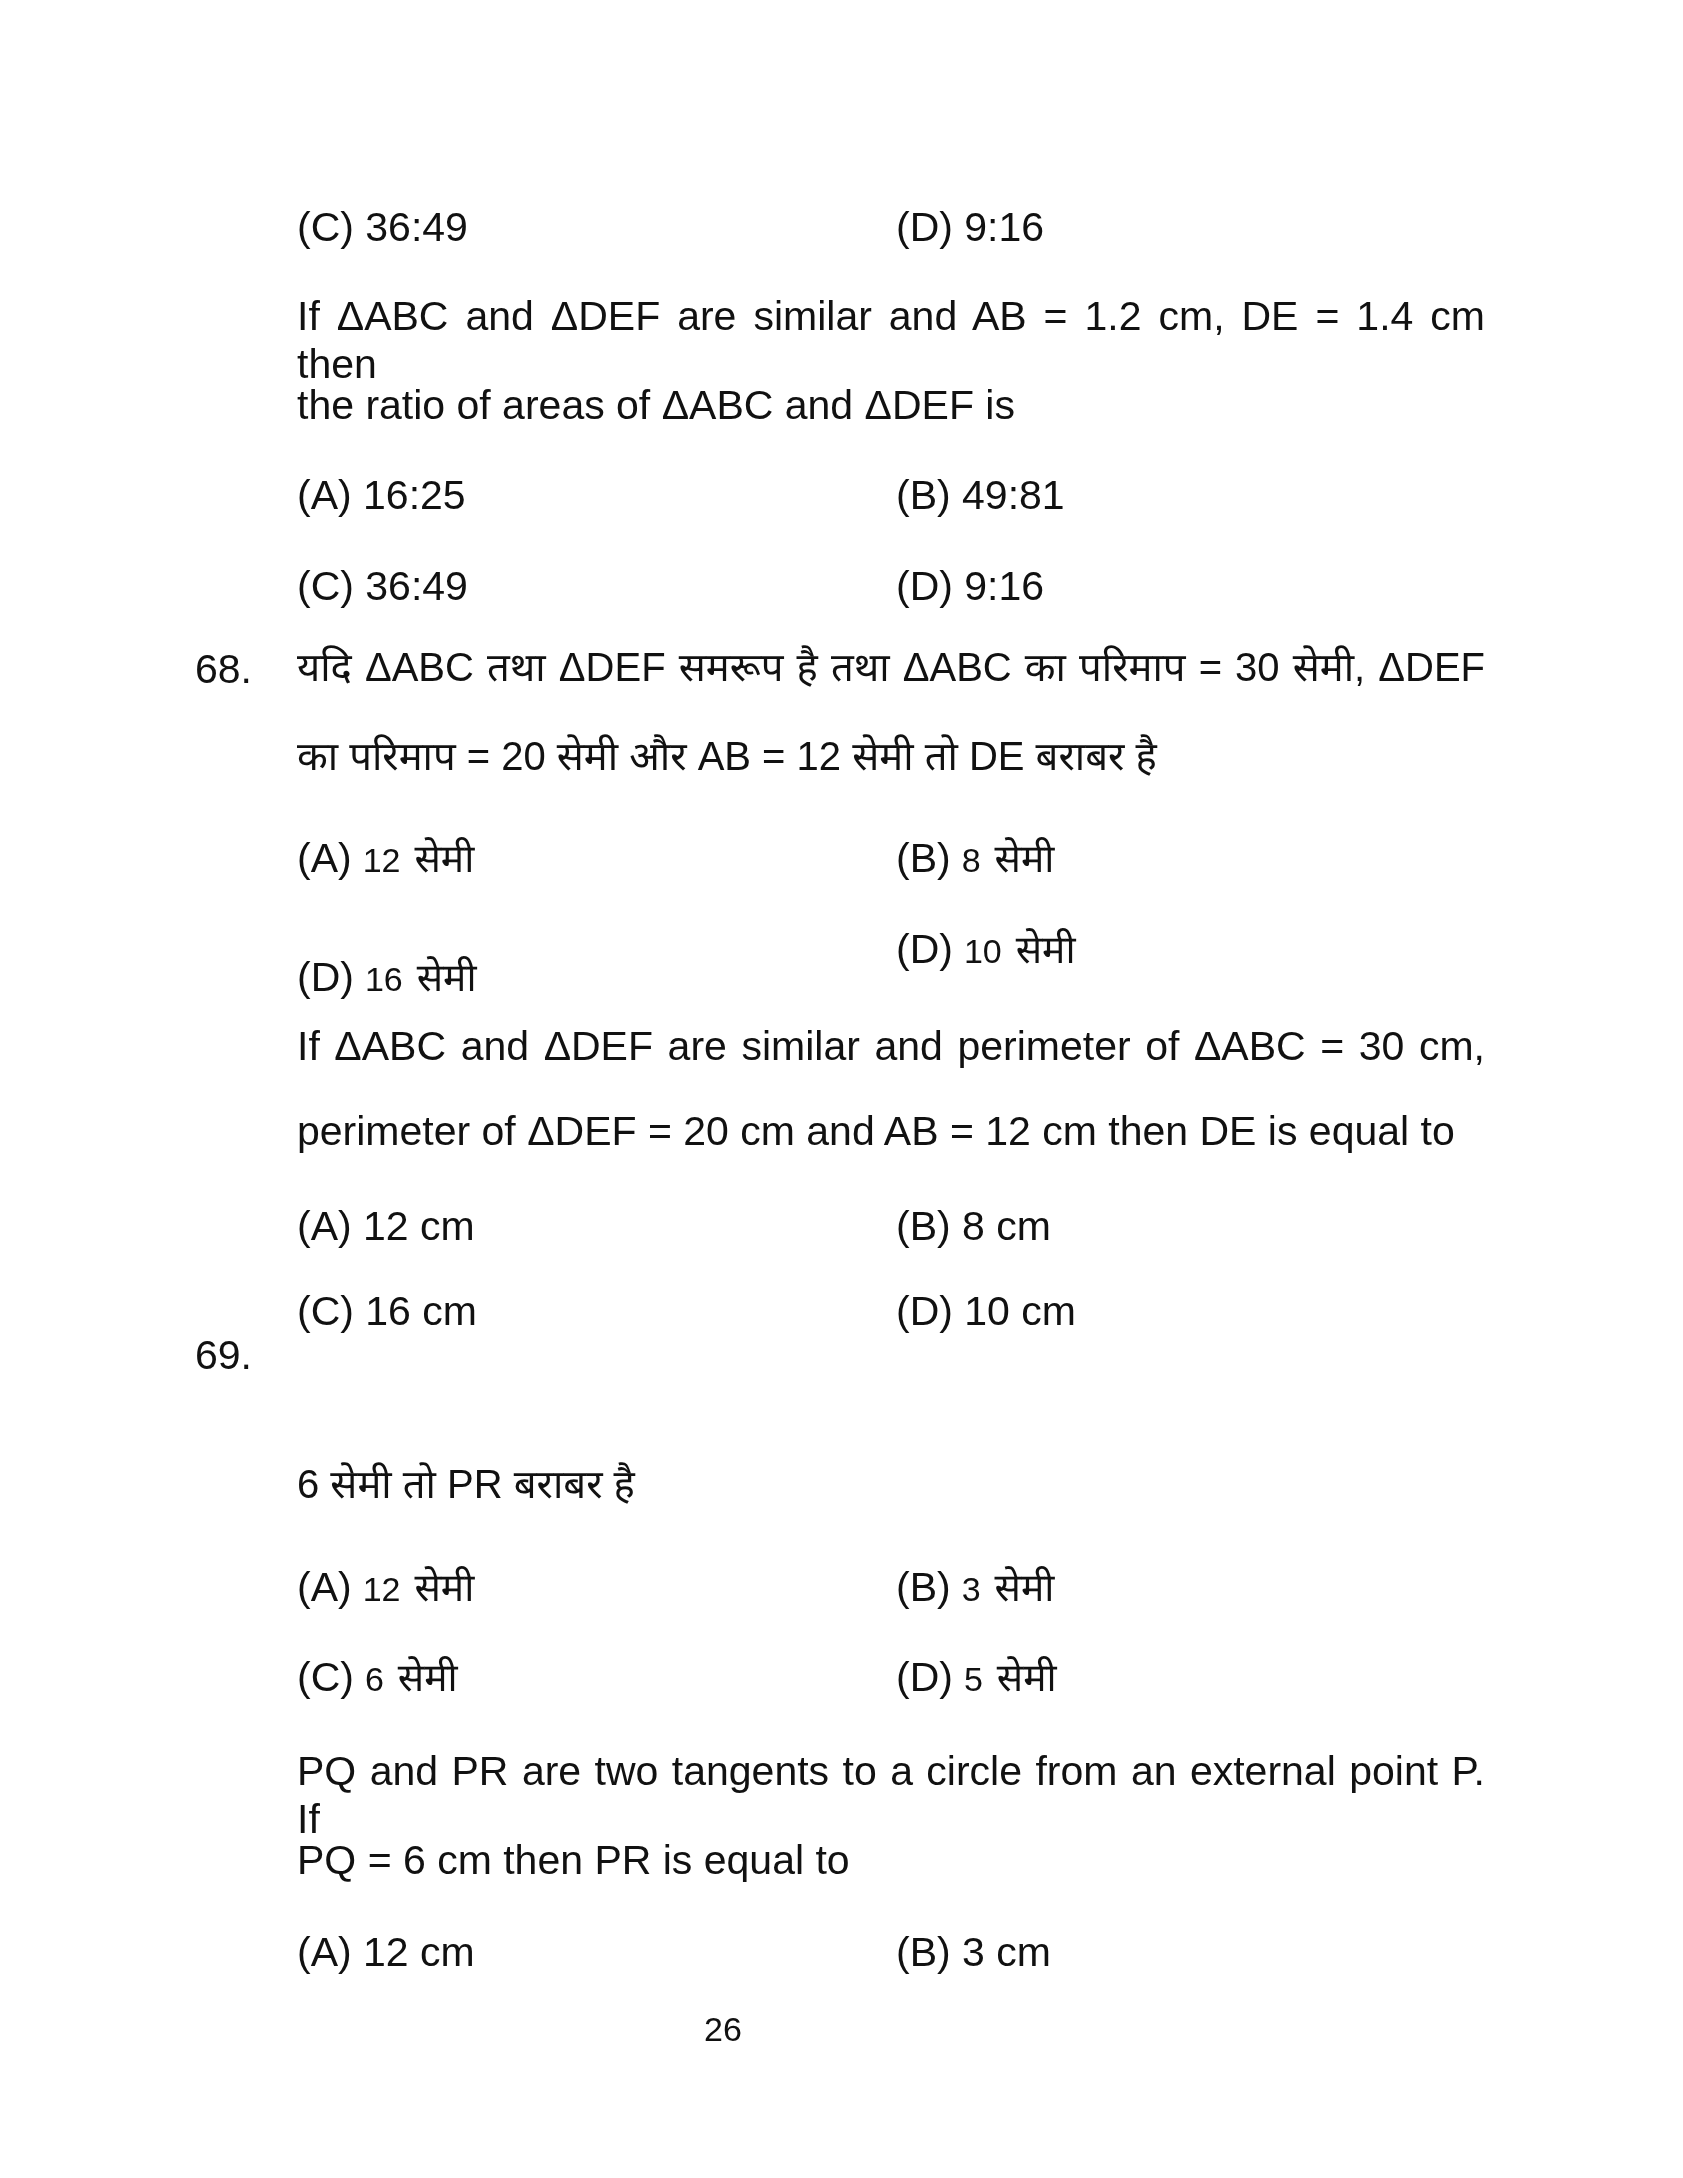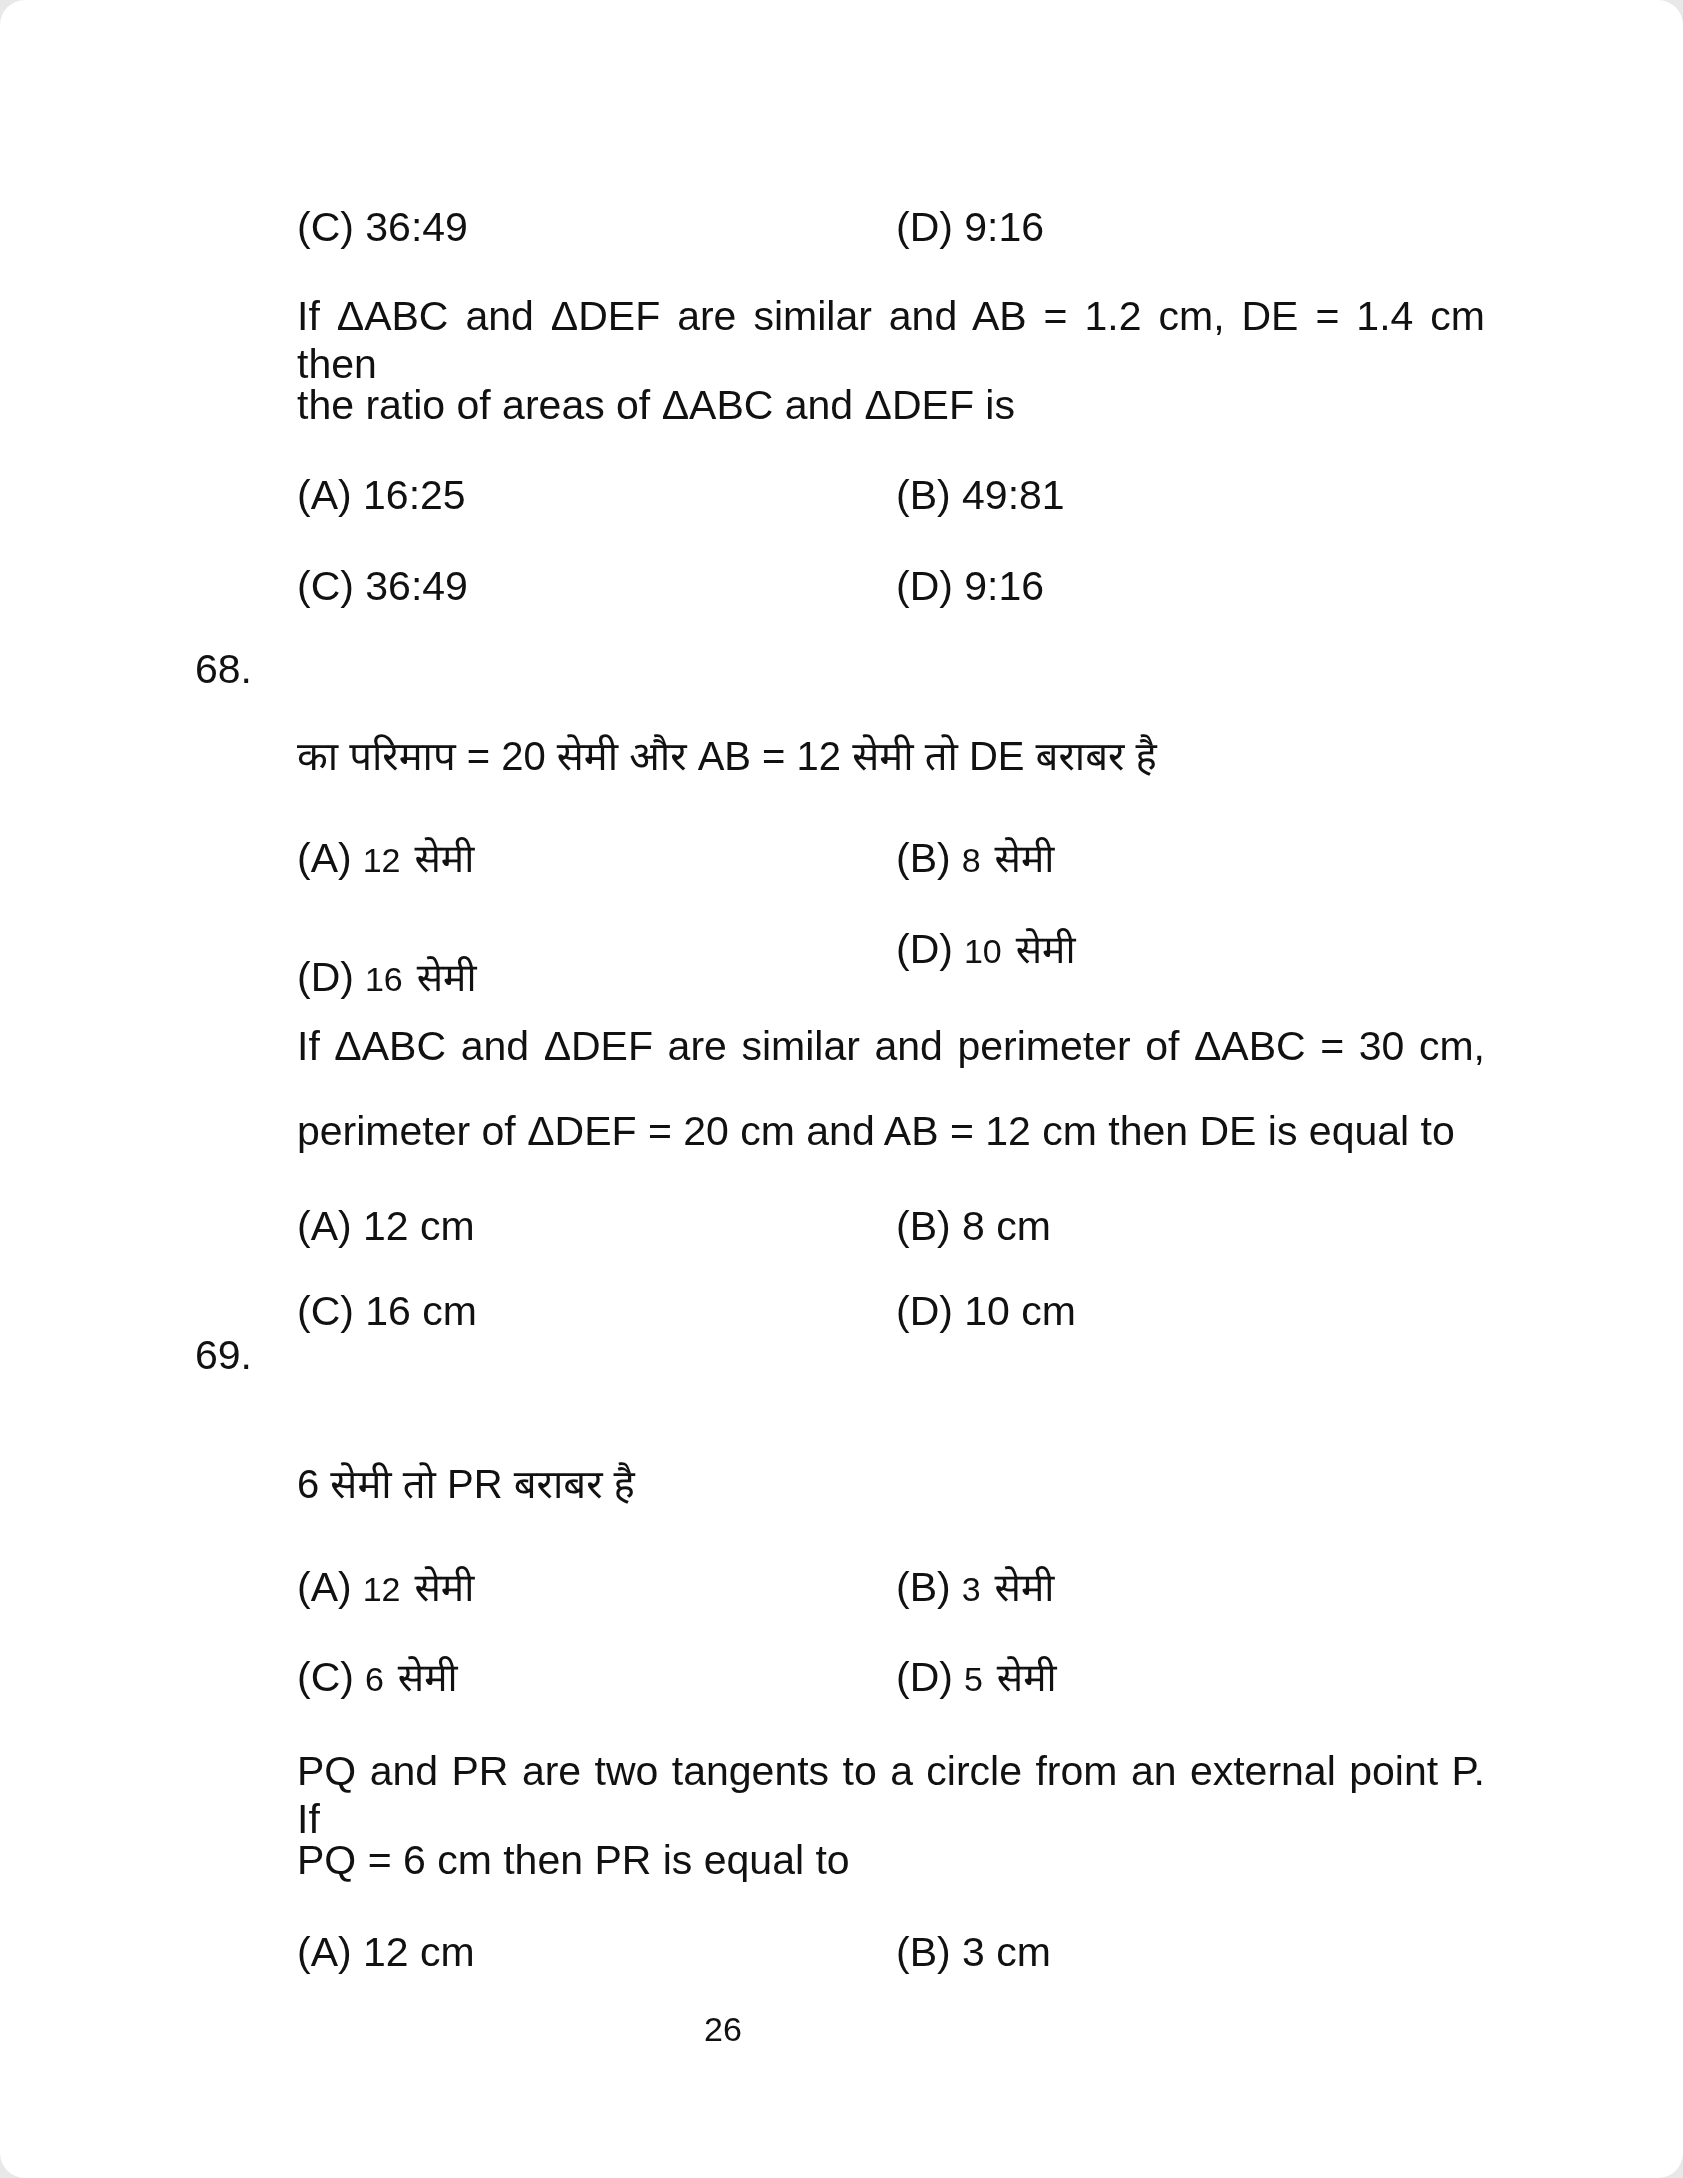--- a/index.html
+++ b/index.html
@@ -4,21 +4,20 @@
 <style>
   html,body{margin:0;padding:0;background:#e8e8e8;}
   .page{
     position:relative;
     width:1683px;
     height:2178px;
     background:#ffffff;
     font-family:"Liberation Sans","DejaVu Sans",sans-serif;
     color:#111;
     overflow:hidden;
-    border-radius:25px;
   }
   .line{
     position:absolute;
     left:297px;
     font-size:41px;
     line-height:1.18;
     white-space:nowrap;
   }
   .opt-right{left:896px;}
   .just{
@@ -56,20 +55,21 @@
 
   <div class="line just" style="top:292px">If ΔABC and ΔDEF are similar and AB = 1.2 cm, DE = 1.4 cm then</div>
   <div class="line" style="top:381px">the ratio of areas of ΔABC and ΔDEF is</div>
 
   <div class="line" style="top:471px">(A) 16:25</div>
   <div class="line opt-right" style="top:471px">(B) 49:81</div>
   <div class="line" style="top:562px">(C) 36:49</div>
   <div class="line opt-right" style="top:562px">(D) 9:16</div>
 
   <div class="qnum" style="top:645px">68.</div>
+  <div class="line just hi" style="top:644px">यदि ΔABC तथा ΔDEF समरूप है तथा ΔABC का परिमाप = 30 सेमी, ΔDEF</div>
   <div class="line hi" style="top:733px">का परिमाप = 20 सेमी और AB = 12 सेमी तो DE बराबर है</div>
 
   <div class="line hi-opt" style="top:834px">
     <span class="lab">(A)</span><span class="num">12</span><span class="unit">सेमी</span>
   </div>
   <div class="line hi-opt opt-right" style="top:834px">
     <span class="lab">(B)</span><span class="num">8</span><span class="unit">सेमी</span>
   </div>
   <div class="line hi-opt" style="top:953px">
     <span class="lab">(D)</span><span class="num">16</span><span class="unit">सेमी</span>

